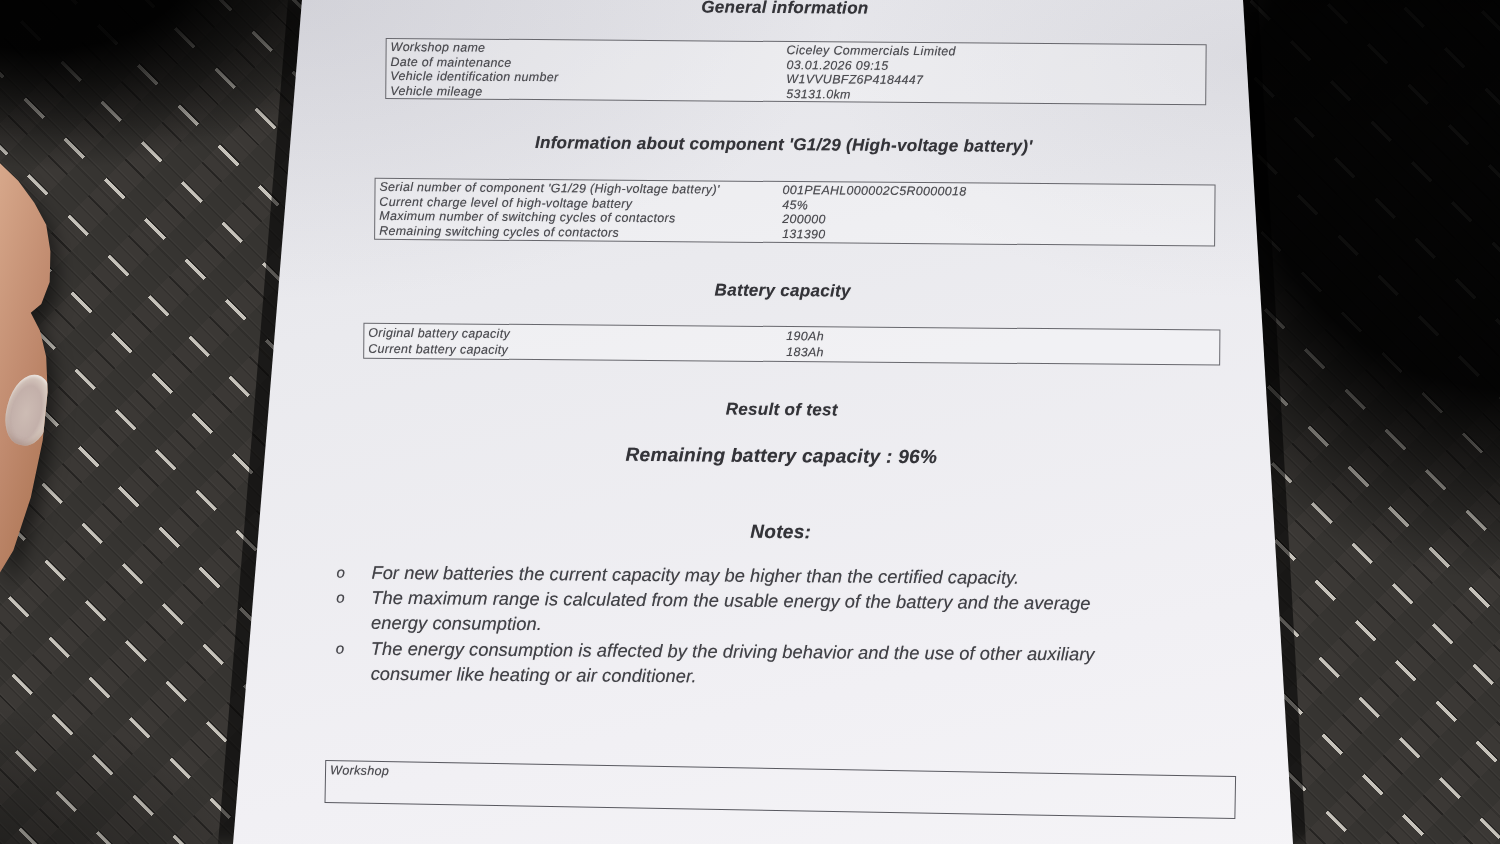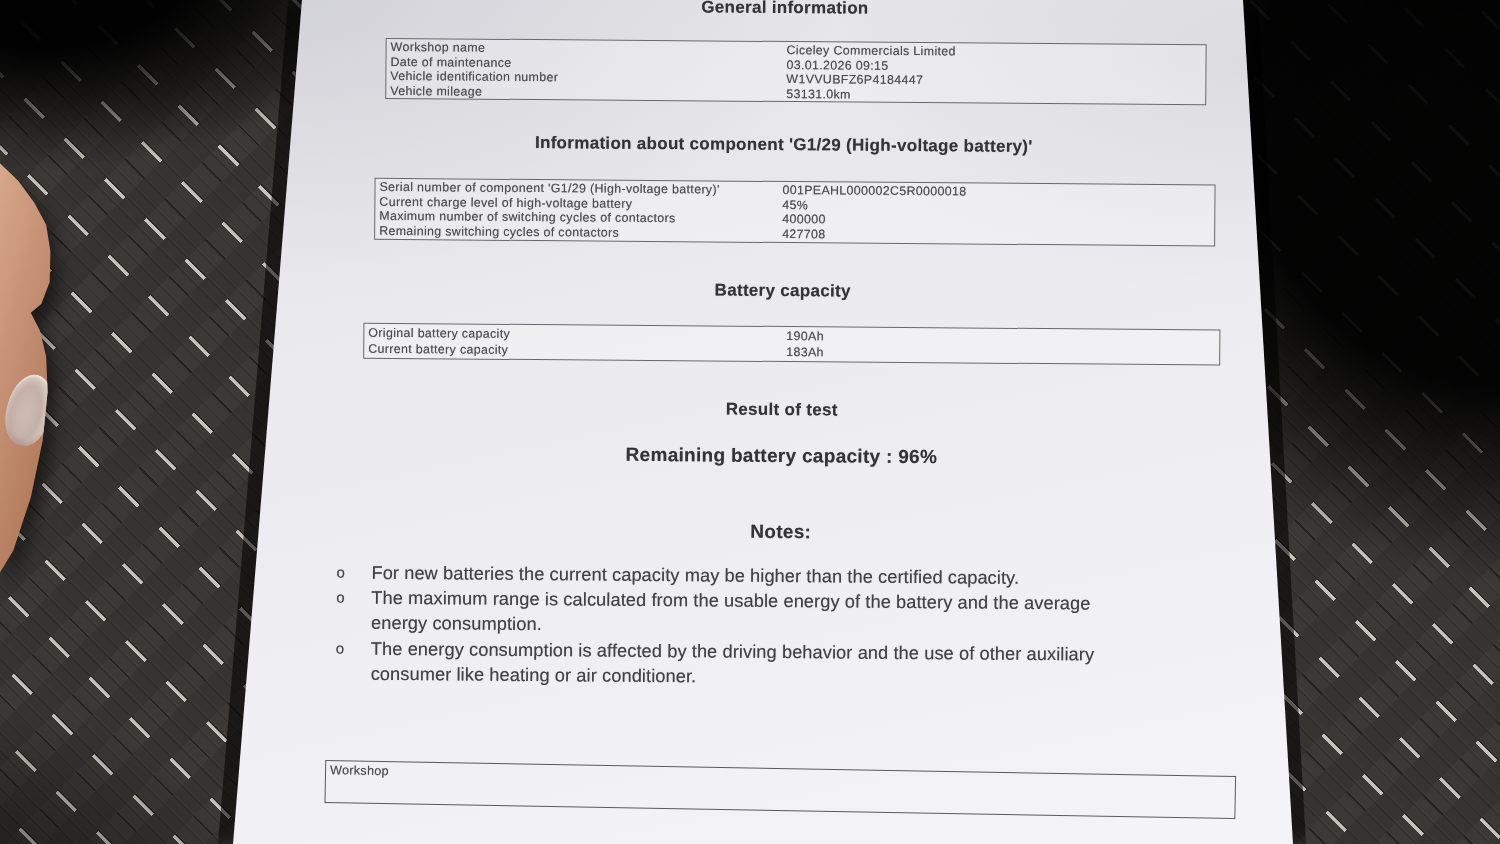--- a/index.html
+++ b/index.html
@@ -9,20 +9,21 @@
     width: 1500px;
     height: 844px;
     overflow: hidden;
     font-family: "Liberation Sans", "DejaVu Sans", sans-serif;
     background-color: #3b3835;
     background-image:
       repeating-linear-gradient(45deg, rgba(20,19,18,0.20) 0 1.6px, rgba(255,255,255,0.02) 1.6px 3px, transparent 3px 13px),
       repeating-linear-gradient(135deg, #363431 0 30px, rgba(54,52,49,0) 30px 57px),
       repeating-linear-gradient(45deg, transparent 0 23px, rgba(232,228,219,0.80) 23px 26.5px, transparent 26.5px 52px),
       repeating-linear-gradient(45deg, rgba(0,0,0,0.30) 0 2px, transparent 2px 26px);
+    font-style: italic;
   }
   .fabric-shade {
     position: absolute; inset: 0;
     background:
       radial-gradient(500px 300px at 40px -40px, rgba(0,0,0,0.95) 30%, rgba(0,0,0,0) 70%),
       radial-gradient(620px 640px at 1510px 120px, rgba(0,0,0,0.93) 42%, rgba(0,0,0,0) 72%),
       linear-gradient(180deg, rgba(0,0,0,0.35) 0, rgba(0,0,0,0) 140px),
       radial-gradient(420px 280px at -40px 900px, rgba(0,0,0,0.55), transparent 70%);
   }
   .hand-wrap { position: absolute; inset: 0; filter: drop-shadow(8px 12px 9px rgba(0,0,0,0.5)); }
@@ -134,25 +135,25 @@
       <div class="row">
         <span class="lab">Serial number of component 'G1/29 (High-voltage battery)'</span>
         <span class="val">001PEAHL000002C5R0000018</span>
       </div>
       <div class="row">
         <span class="lab">Current charge level of high-voltage battery</span>
         <span class="val">45%</span>
       </div>
       <div class="row">
         <span class="lab">Maximum number of switching cycles of contactors</span>
-        <span class="val">400000</span>
+        <span class="val">200000</span>
       </div>
       <div class="row">
         <span class="lab">Remaining switching cycles of contactors</span>
-        <span class="val">427708</span>
+        <span class="val">131390</span>
       </div>
     </div>
 
     <div class="ctr h-title" style="top:281px; font-size:17px;">Battery capacity</div>
 
     <div class="tbl t3" style="left:366px; top:326px; width:857px; height:36px; padding-top:1px;">
       <div class="row">
         <span class="lab">Original battery capacity</span>
         <span class="val">190Ah</span>
       </div>

